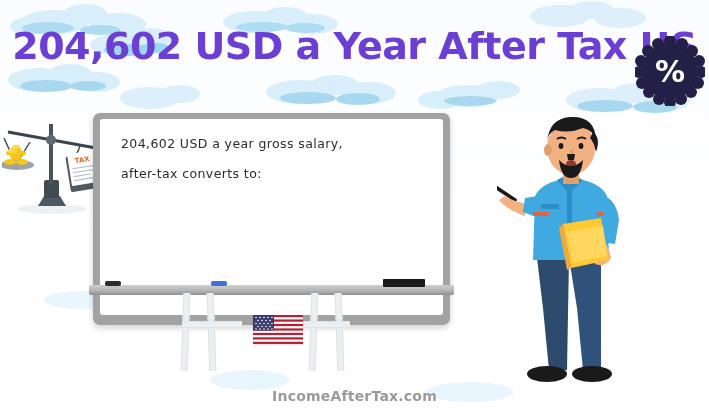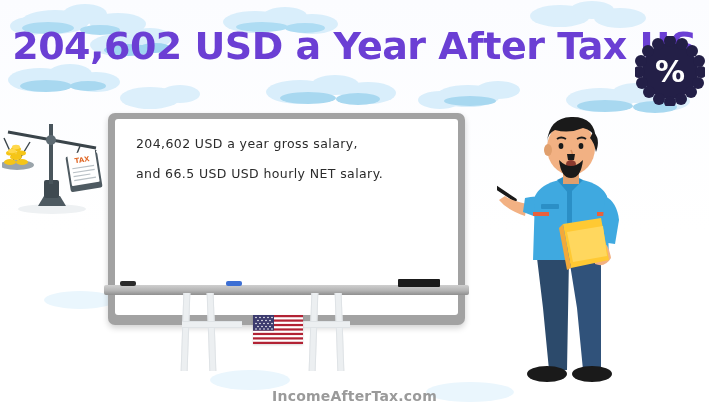--- a/index.html
+++ b/index.html
@@ -59,21 +59,21 @@
     justify-content: center;
     font-family: "DejaVu Sans", sans-serif;
     font-weight: bold;
     font-size: 30px;
     color: #ffffff;
   }
 
   
   .board-wrap {
     position: absolute;
-    left: 108px;
+    left: 93px;
     top: 113px;
     width: 357px;
     height: 212px;
   }
   .board-frame {
     position: absolute;
     inset: 0;
     background: #a2a2a2;
     border-radius: 7px;
     box-shadow: 0 3px 6px rgba(0,0,0,0.18);
@@ -333,21 +333,21 @@
         <line x1="71" y1="71" x2="93" y2="71"></line>
       </g>
     </g>
   </svg>
 
   <div class="board-wrap">
     <div class="board-frame"></div>
     <div class="board-face"></div>
     <div class="board-text">
       <div>204,602 USD a year gross salary,</div>
-      <div>and 66.5 USD USD hourly NET salary.</div>
+      <div>after-tax converts to:</div>
     </div>
     <div class="board-tray"></div>
     <div class="marker" style="left:12px; top:168px; width:16px; background:#2b2b2b;"></div>
     <div class="marker" style="left:118px; top:168px; width:16px; background:#3d6fd4;"></div>
     <div class="marker" style="left:290px; top:166px; width:42px; height:8px; background:#1b1b1b; border-radius:1px;"></div>
   </div>
 
   <div class="legs">
     <div class="leg" style="left:90px; top:0; height:78px; transform:skewX(-2deg);"></div>
     <div class="leg" style="left:116px; top:0; height:78px; transform:skewX(2deg);"></div>

